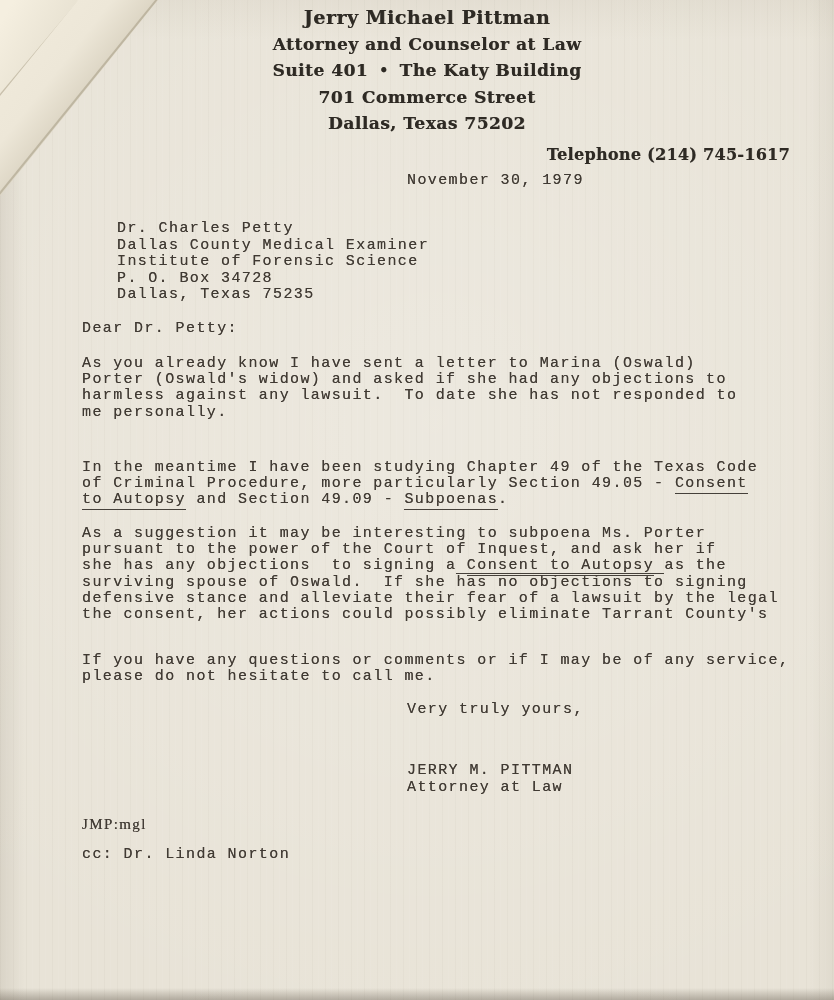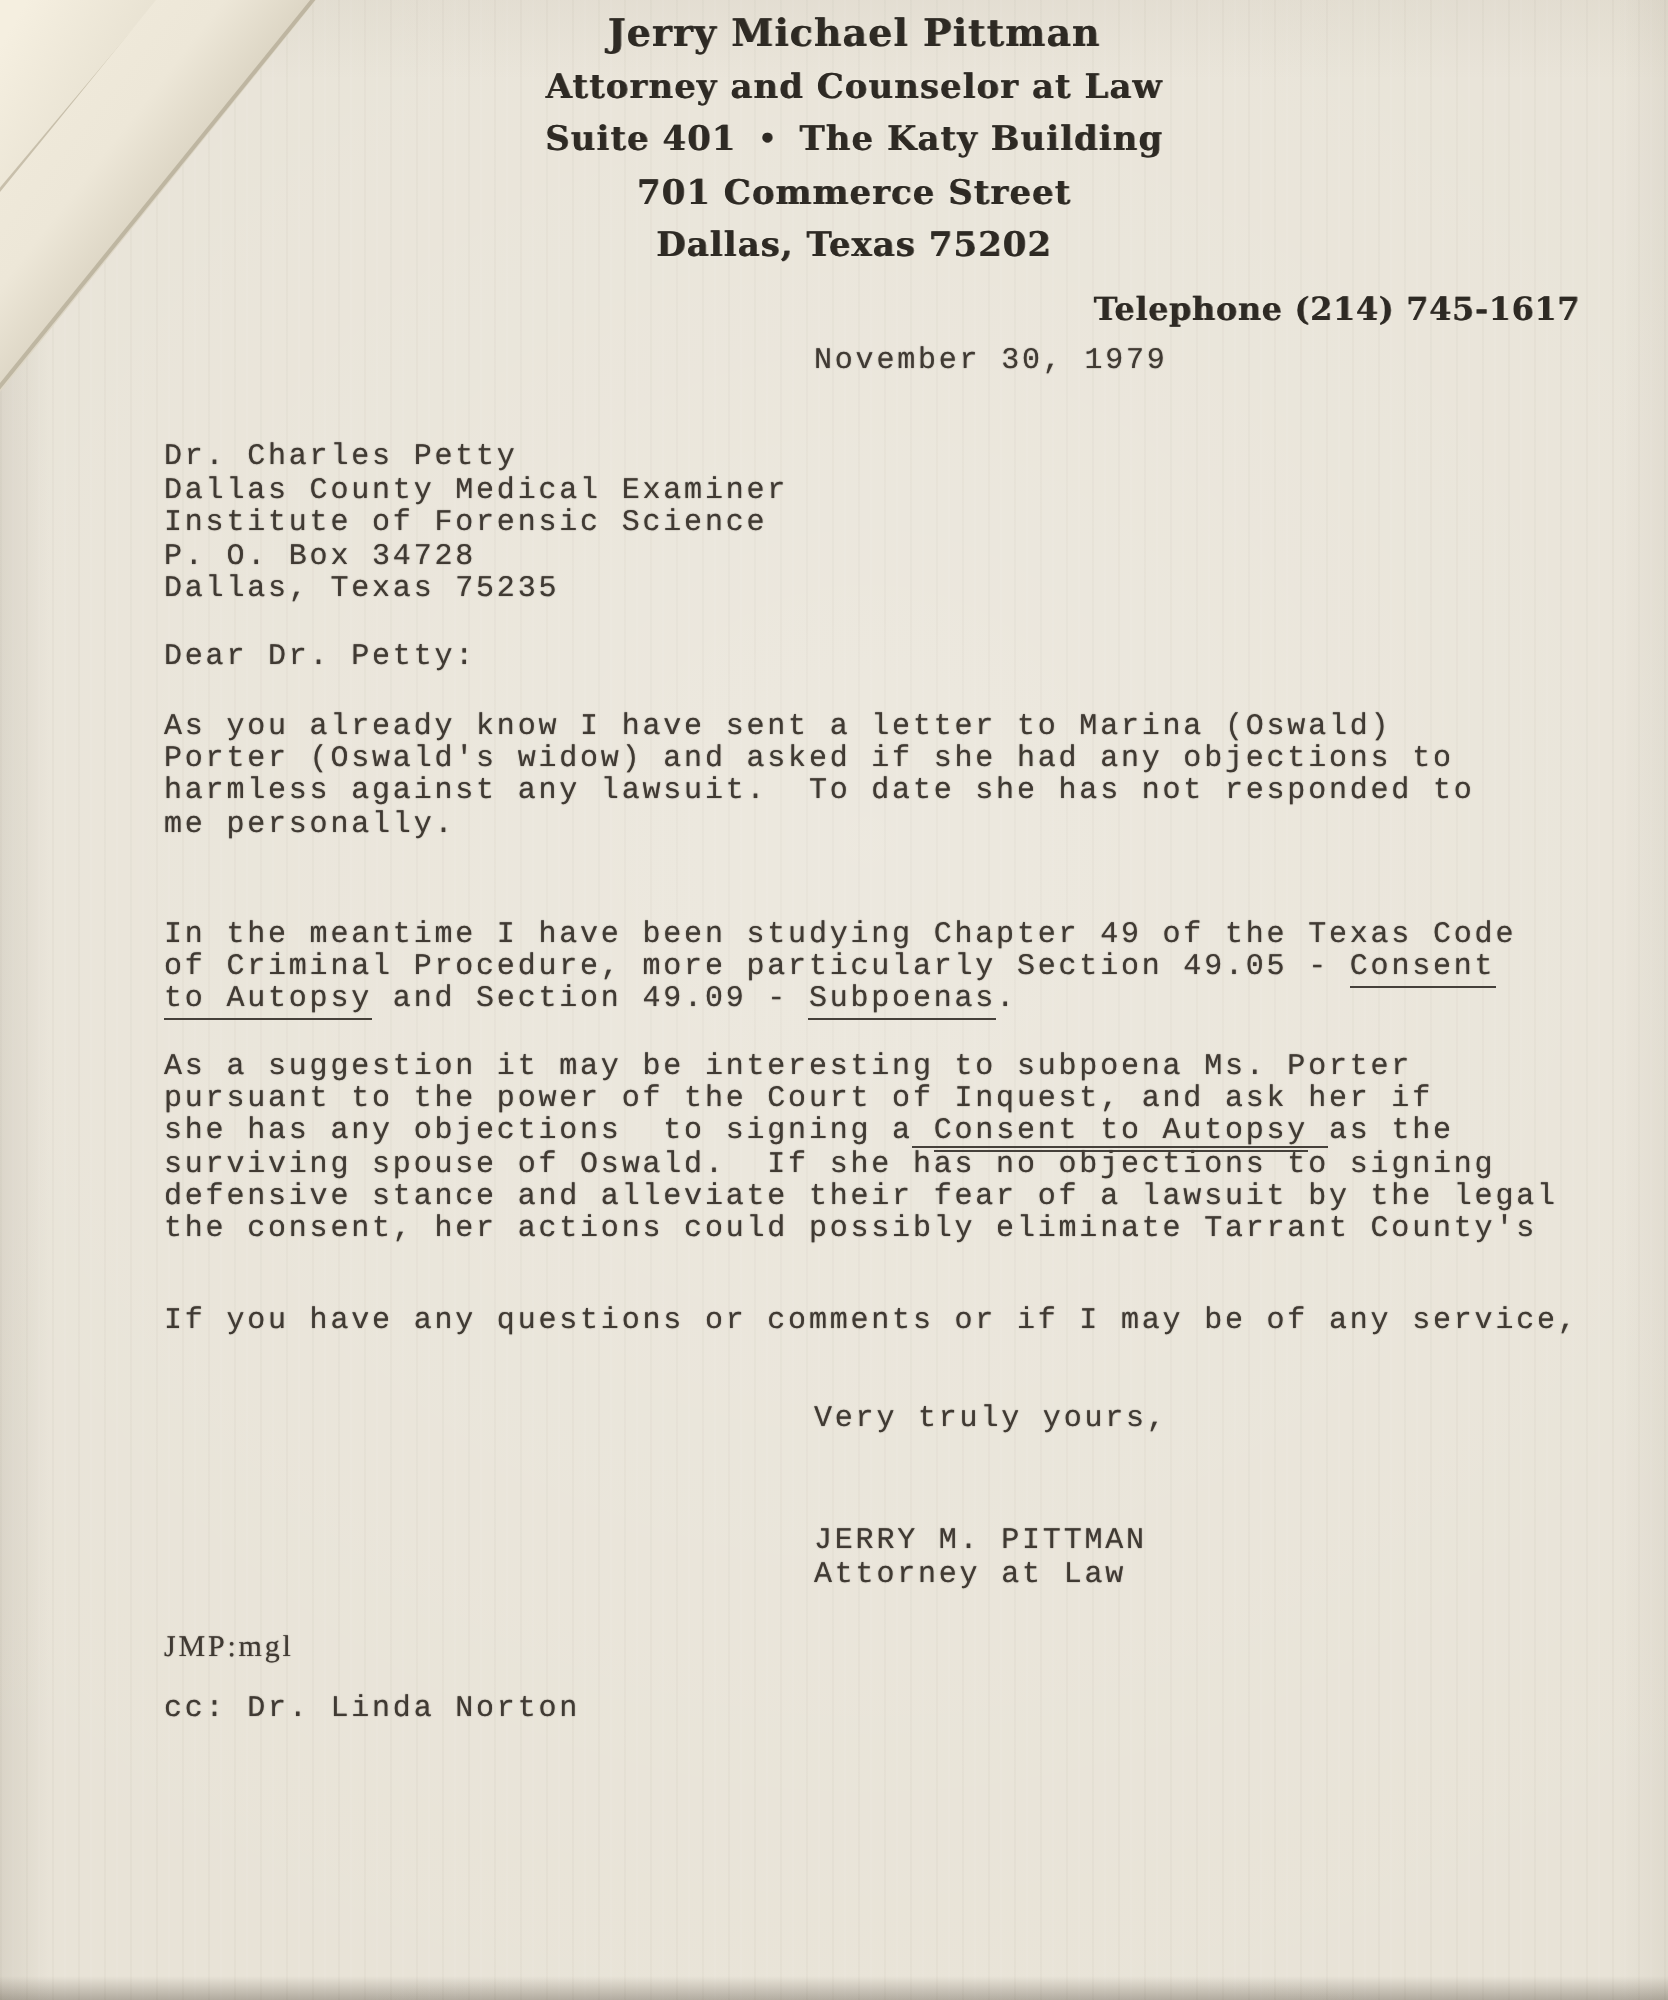--- a/index.html
+++ b/index.html
@@ -53,21 +53,21 @@
   }
   
   .tw, .line{
     font-family:"Liberation Mono", monospace;
     font-size:15px;letter-spacing:1.4px;
     text-shadow:0 0 0.6px rgba(64,58,51,0.75);
   }
   .line{white-space:pre;line-height:16.2px;}
   .date{position:absolute;left:407px;top:172px;}
   .recipient{position:absolute;left:82px;top:221px;}
-  .recipient .line{line-height:16.6px;}
+  .recipient .line{line-height:16.6px;margin-left:35px;}
   .salutation{position:absolute;left:82px;top:320px;font-family:Liberation Mono, monospace;}
   .body-wrap{position:absolute;left:0;top:4px;width:834px;height:1000px;}
   .para{position:absolute;left:82px;}
   .para-1{top:352px;}
   .para-2{top:456px;}
   .para-3{top:522px;}
   .para-4{top:649px;}
   .u{border-bottom:1.5px solid #45403a;padding-bottom:0.5px;}
   .ov{border-top:1.5px solid #45403a;}
   .closing{position:absolute;left:407px;top:701px;}
@@ -121,20 +121,21 @@
       <div class="para para-3">
         <div class="line"><span>As a suggestion it may be interesting to subpoena Ms. Porter</span></div>
         <div class="line"><span>pursuant to the power of the Court of Inquest, and ask her if</span></div>
         <div class="line"><span>she has any objections  to signing a </span><span class="u">Consent to Autopsy</span><span> as the</span></div>
         <div class="line"><span>surviving spouse of Oswald.  If she </span><span class="ov">has no objections to</span><span> signing</span></div>
         <div class="line"><span>defensive stance and alleviate their fear of a lawsuit by the legal</span></div>
         <div class="line"><span>the consent, her actions could possibly eliminate Tarrant County's</span></div>
       </div>
       <div class="para para-4">
         <div class="line"><span>If you have any questions or comments or if I may be of any service,</span></div>
+        <div class="line"><span>please do not hesitate to call me.</span></div>
       </div>
     </div>
 
   <div class="tw closing">Very truly yours,</div>
 
   <div class="signature">
     <div class="line">JERRY M. PITTMAN</div>
     <div class="line">Attorney at Law</div>
   </div>
 

